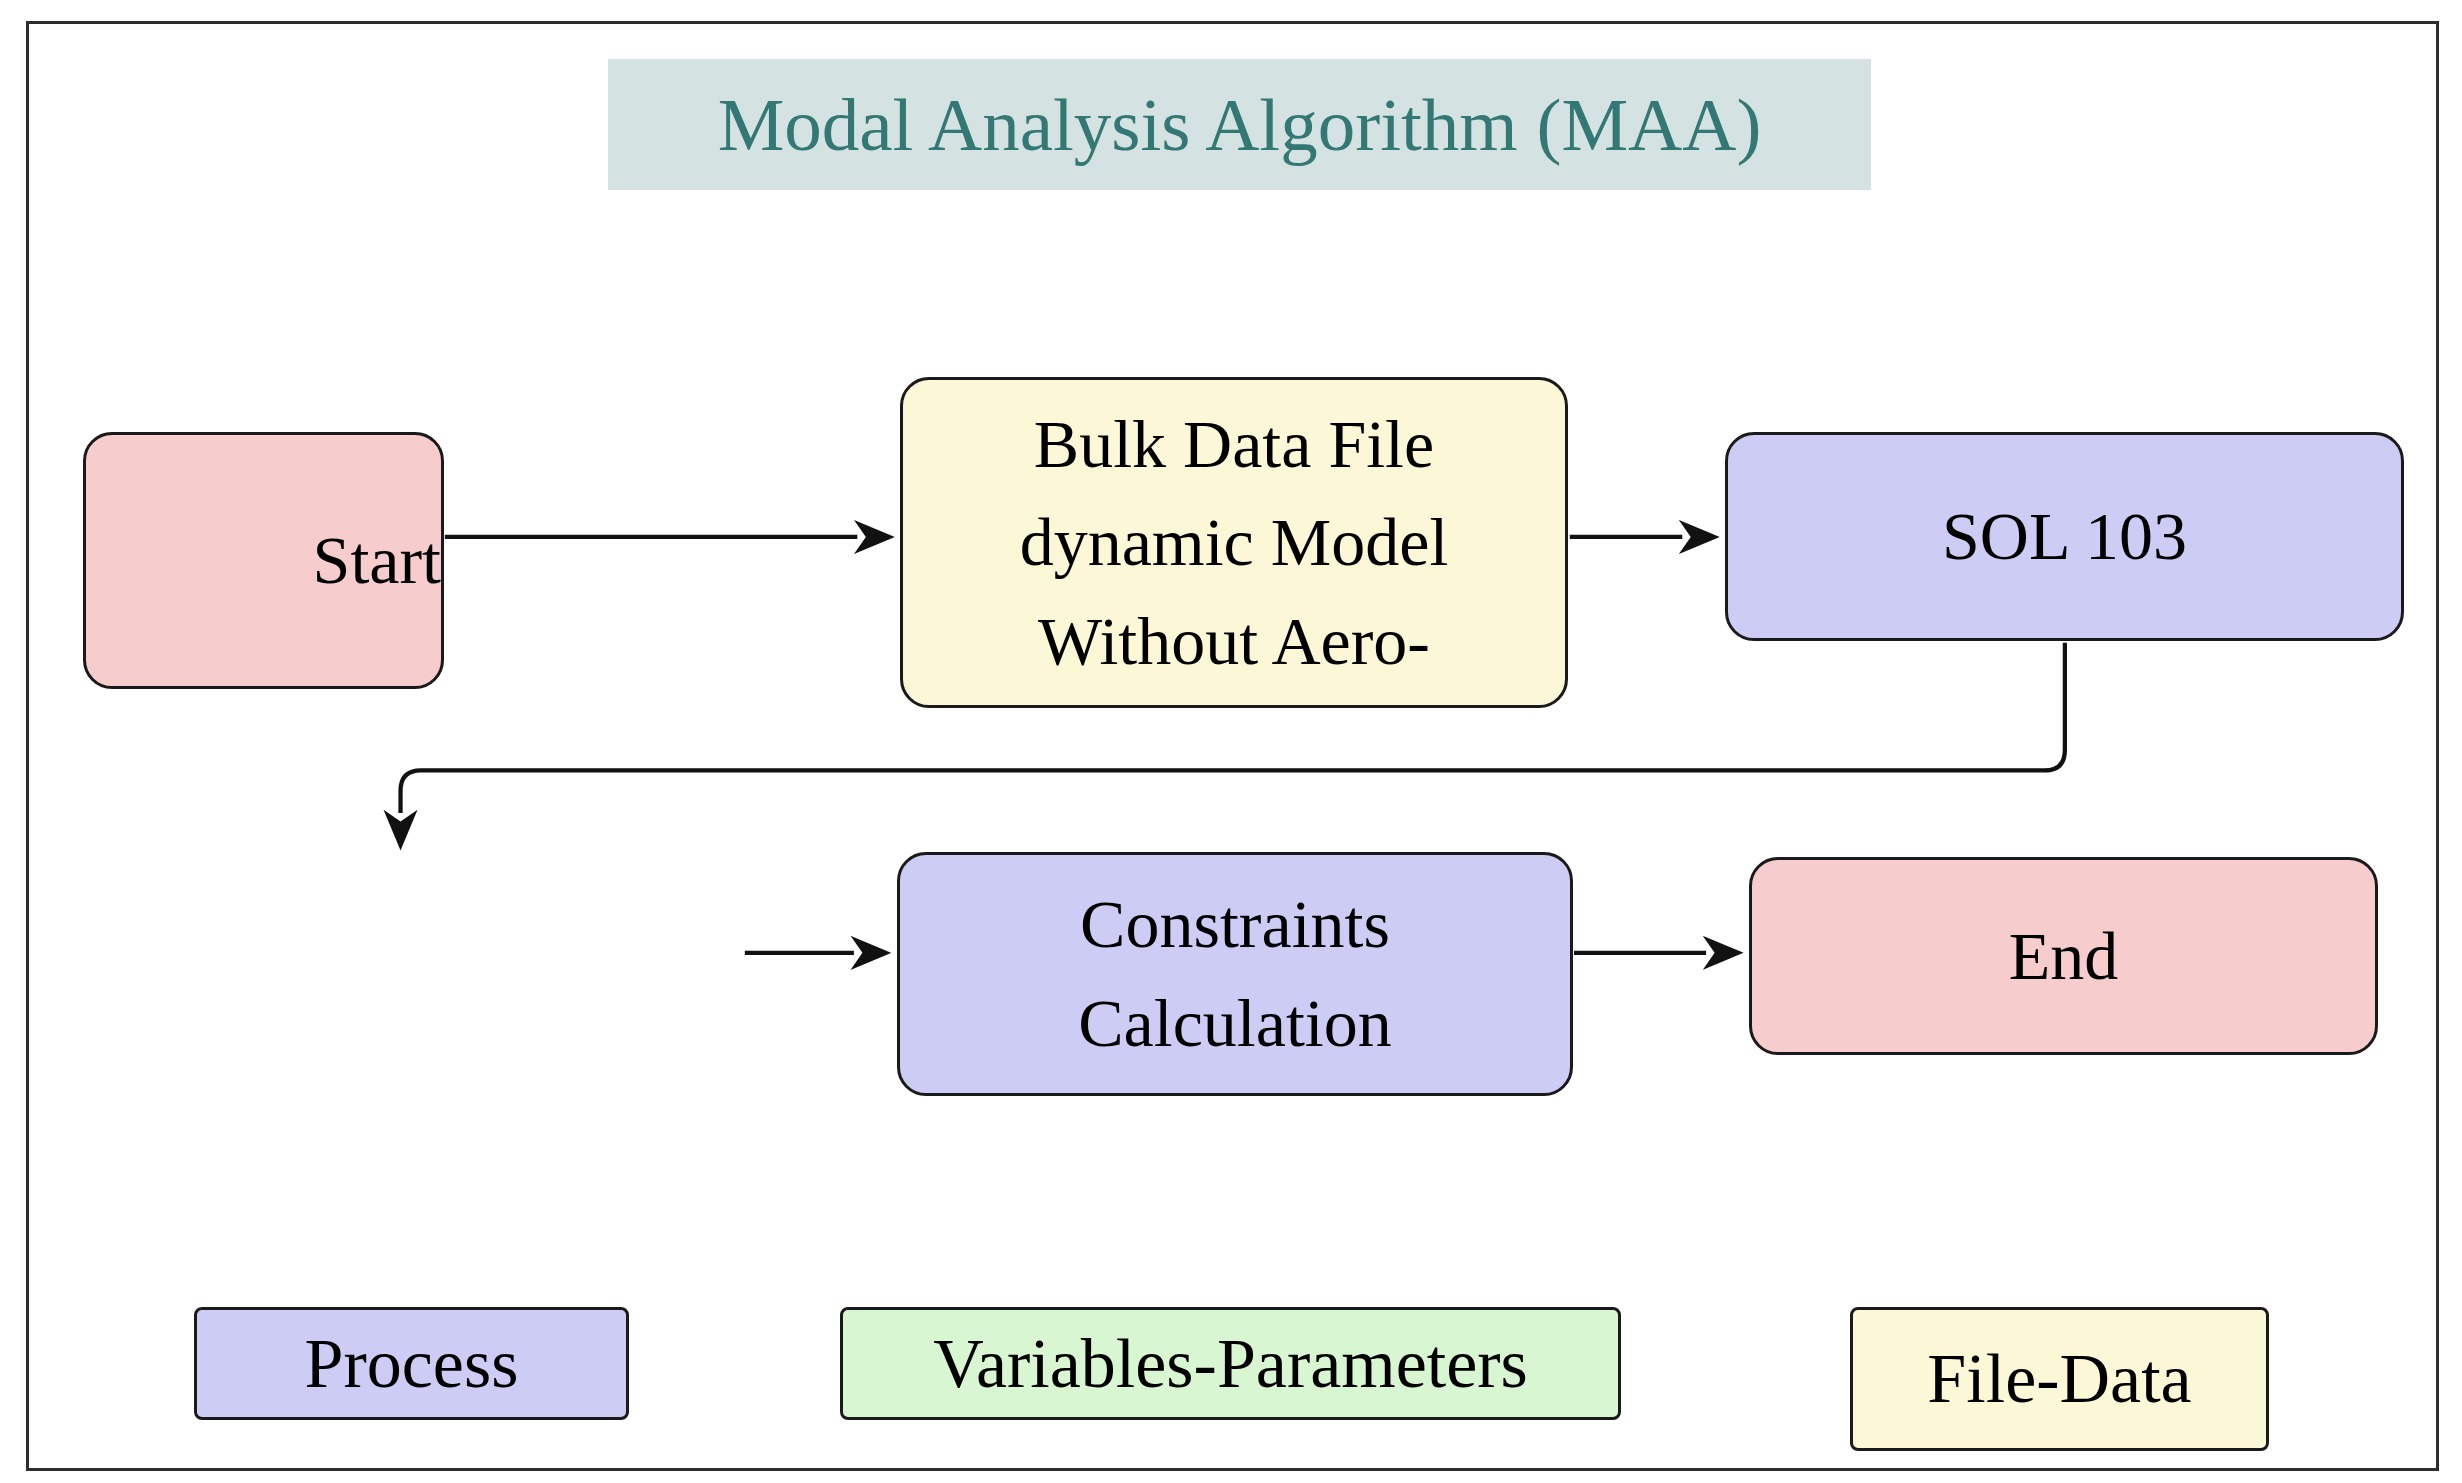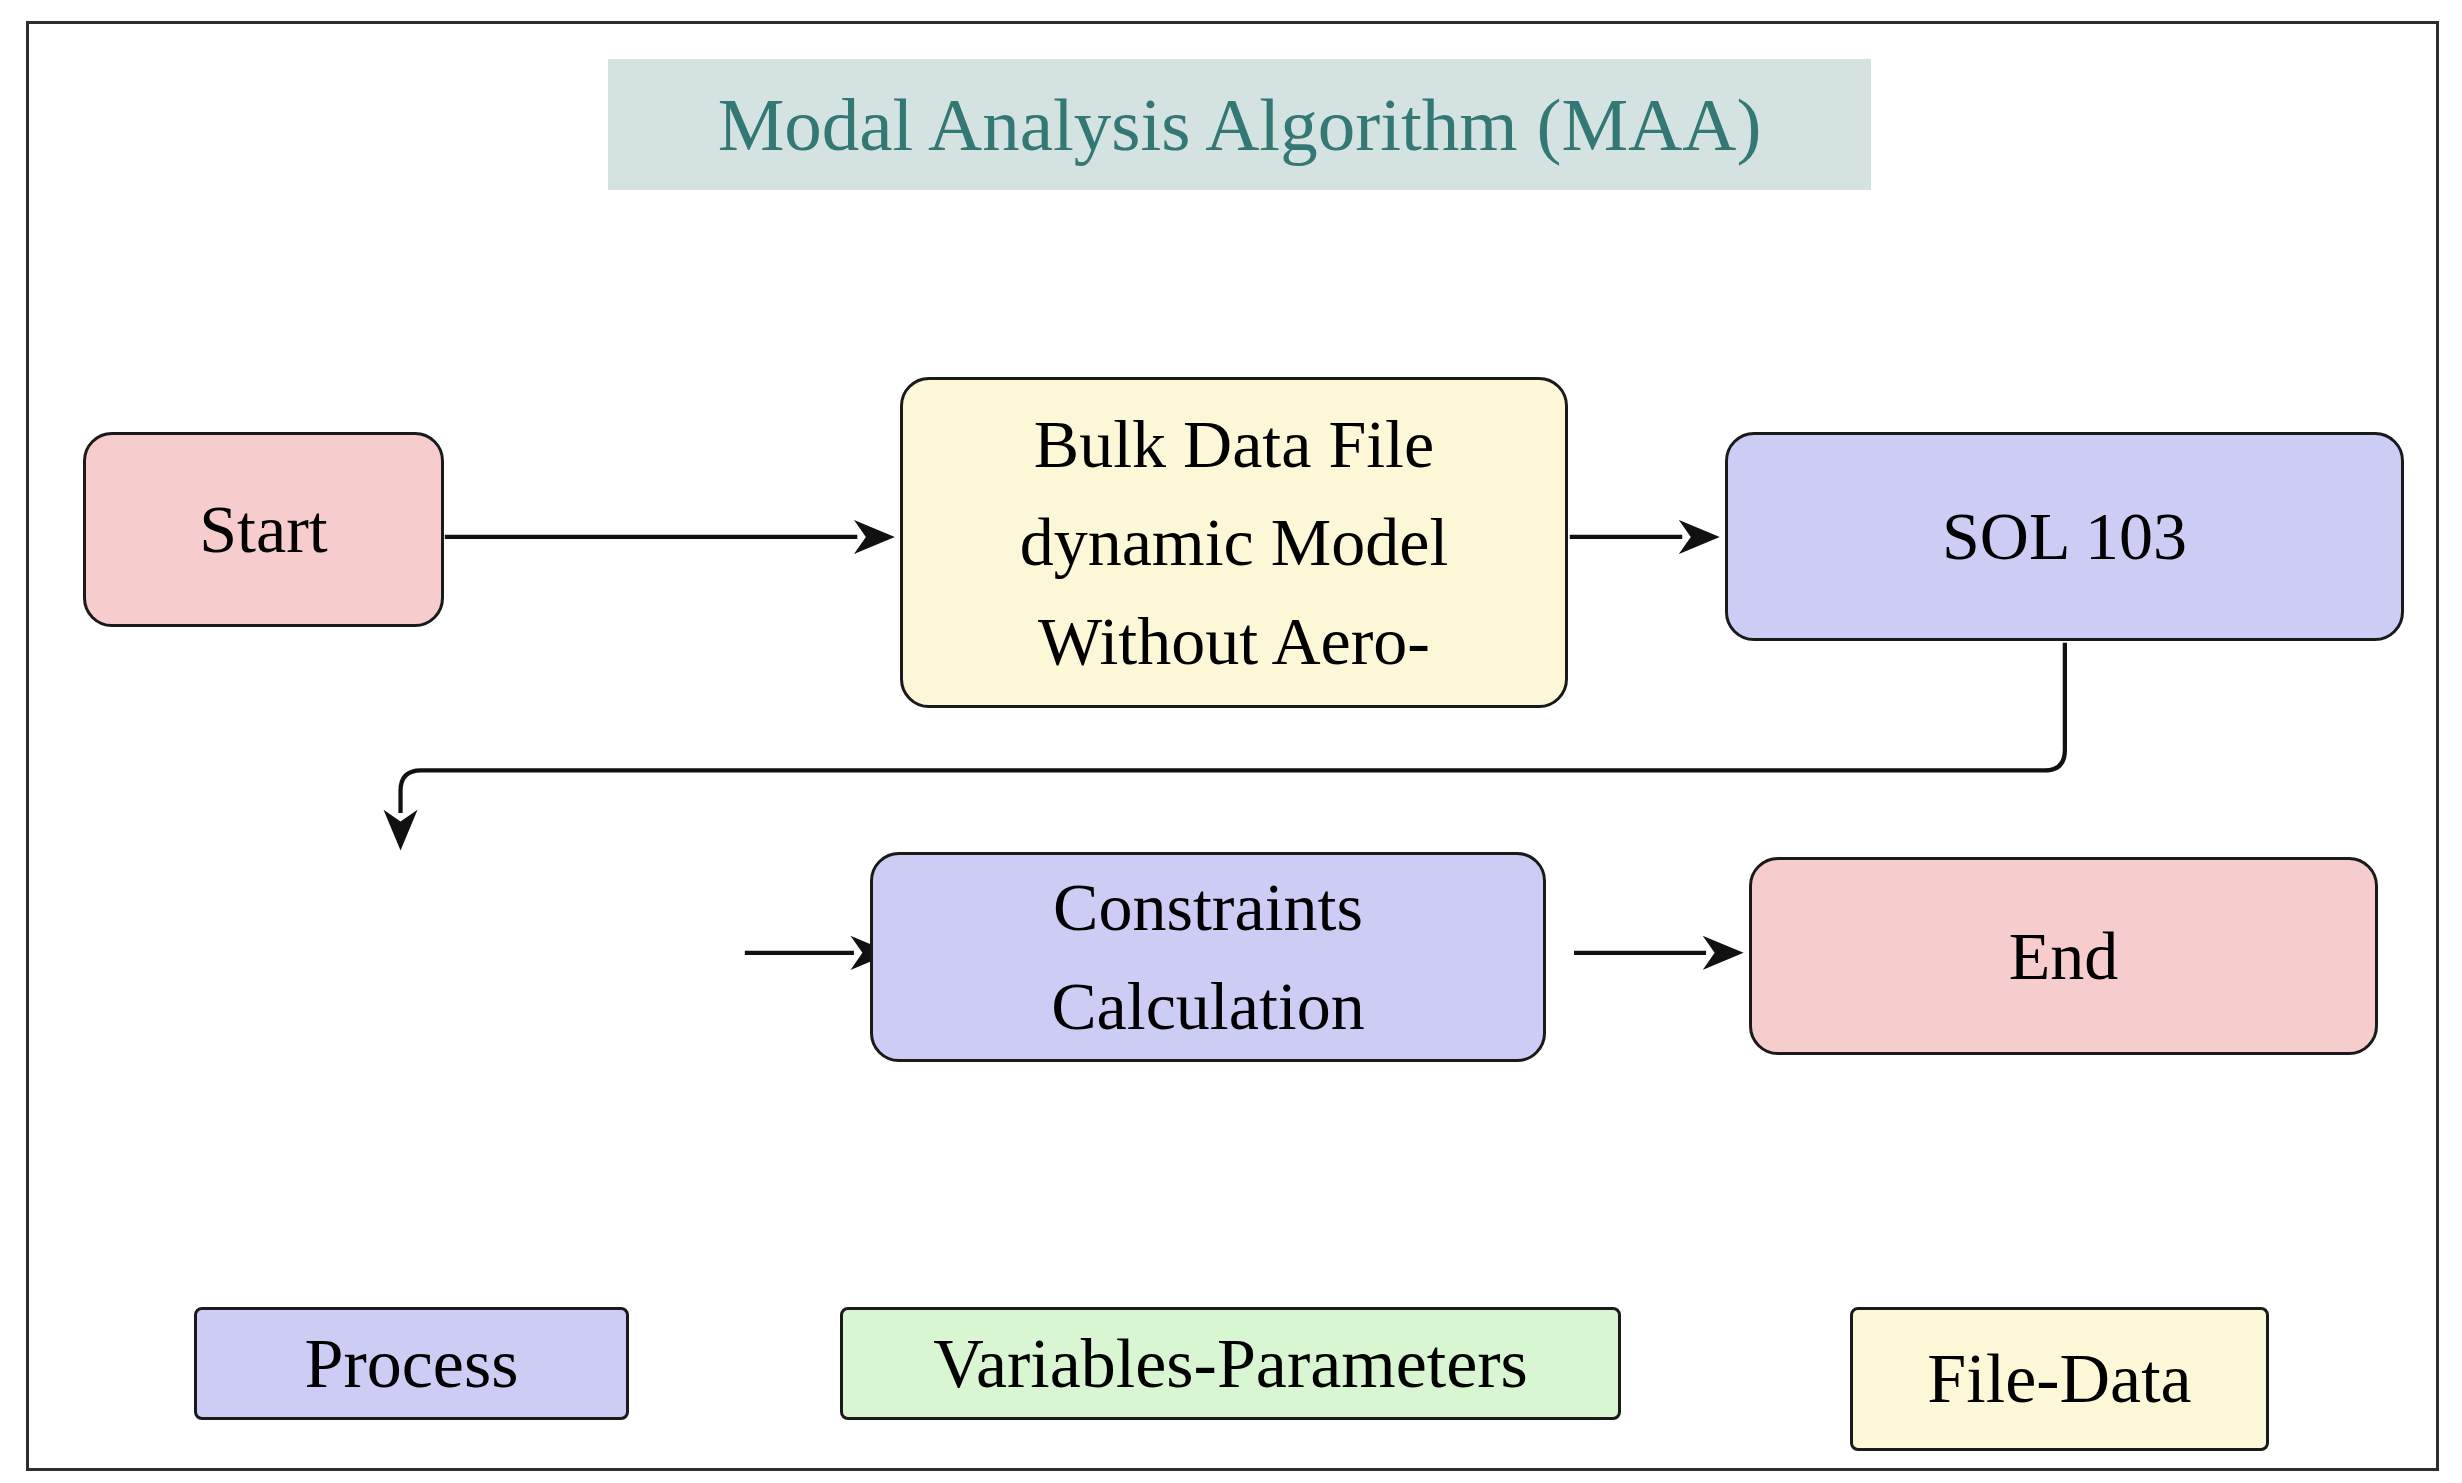--- a/index.html
+++ b/index.html
@@ -100,36 +100,36 @@
         <path d="M0,0 L12,5 L0,10 L3.5,5 Z" fill="#111111"></path>
       </marker>
     </defs>
     <path class="edge" d="M 522 630 H 1006" marker-end="url(#stealth)"></path>
     <path class="edge" d="M 1842 630 H 1974" marker-end="url(#stealth)"></path>
     <path class="edge" d="M 2423 754 V 880 Q 2423 904 2399 904 H 494 Q 470 904 470 928 V 954" marker-end="url(#stealth)"></path>
     <path class="edge" d="M 874 1118 H 1002" marker-end="url(#stealth)"></path>
     <path class="edge" d="M 1847 1118 H 2002" marker-end="url(#stealth)"></path>
   </svg>
 
-  <div class="node terminal" style="left:83px; top:432px; width:361px; height:195px;">
+  <div class="node terminal" style="left:83px; top:432px; width:361px; height:257px;align-items:flex-end;">
     <span>Start</span>
   </div>
 
   <div class="node filedata" style="left:900px; top:377px; width:668px; height:331px;">
     <span>Bulk Data File</span>
     <span>dynamic Model</span>
     <span>Without Aero-</span>
   </div>
 
   <div class="node process" style="left:1725px; top:432px; width:679px; height:209px;">
     <span>SOL 103</span>
   </div>
 
 
-  <div class="node process" style="left:870px; top:852px; width:676px; height:210px;">
+  <div class="node process" style="left:897px; top:852px; width:676px; height:244px;">
     <span>Constraints</span>
     <span>Calculation</span>
   </div>
 
   <div class="node terminal" style="left:1749px; top:857px; width:629px; height:198px;">
     <span>End</span>
   </div>
 
   <div class="legend-box process" style="left:194px; top:1307px; width:435px; height:113px;">
     <span>Process</span>

